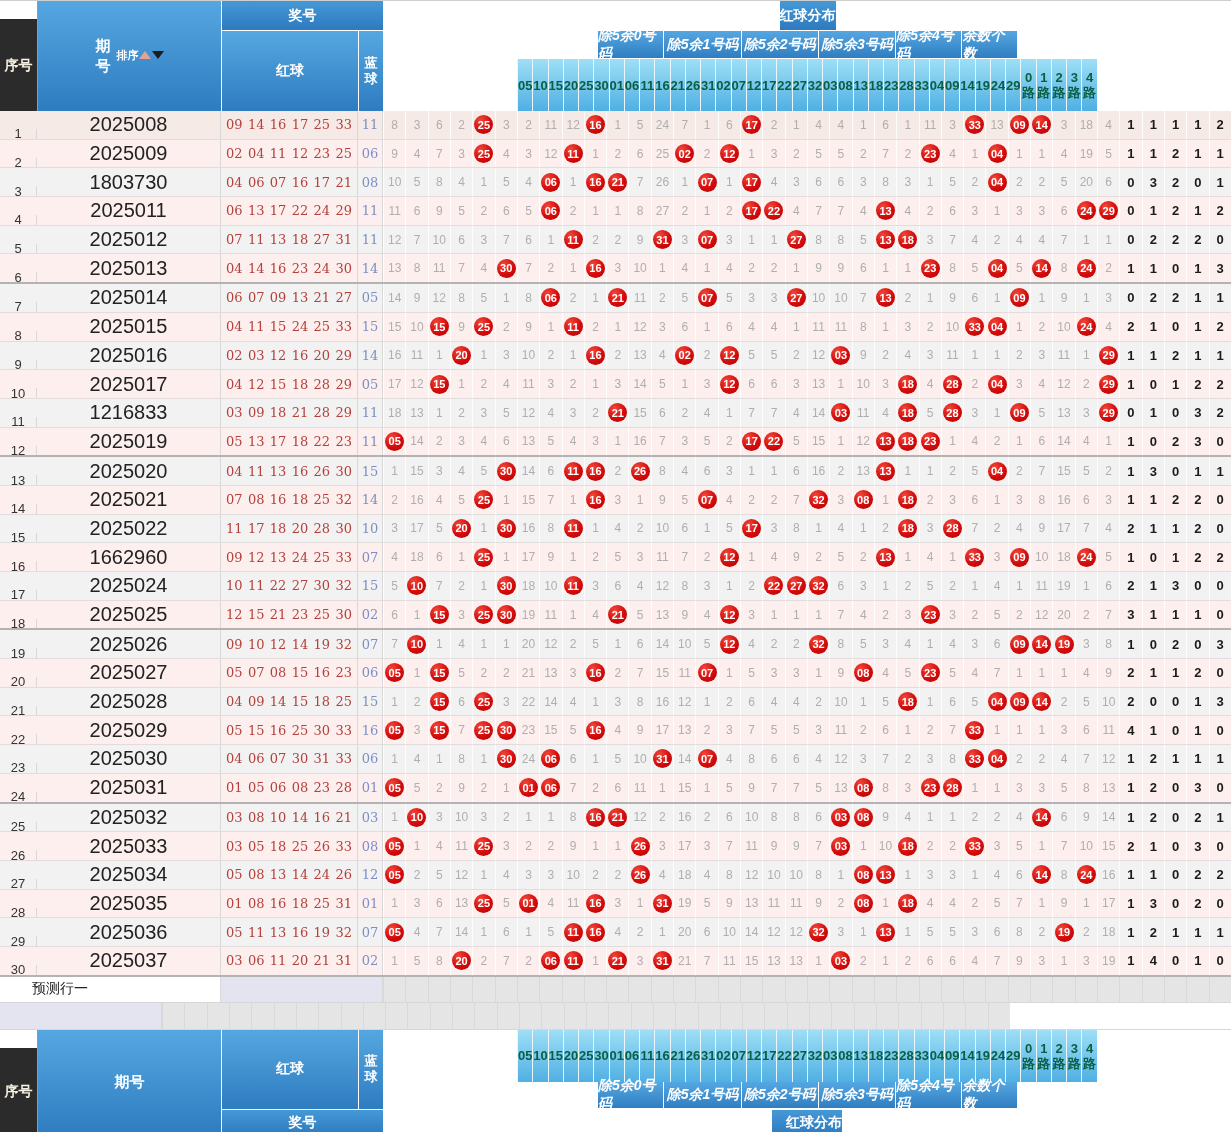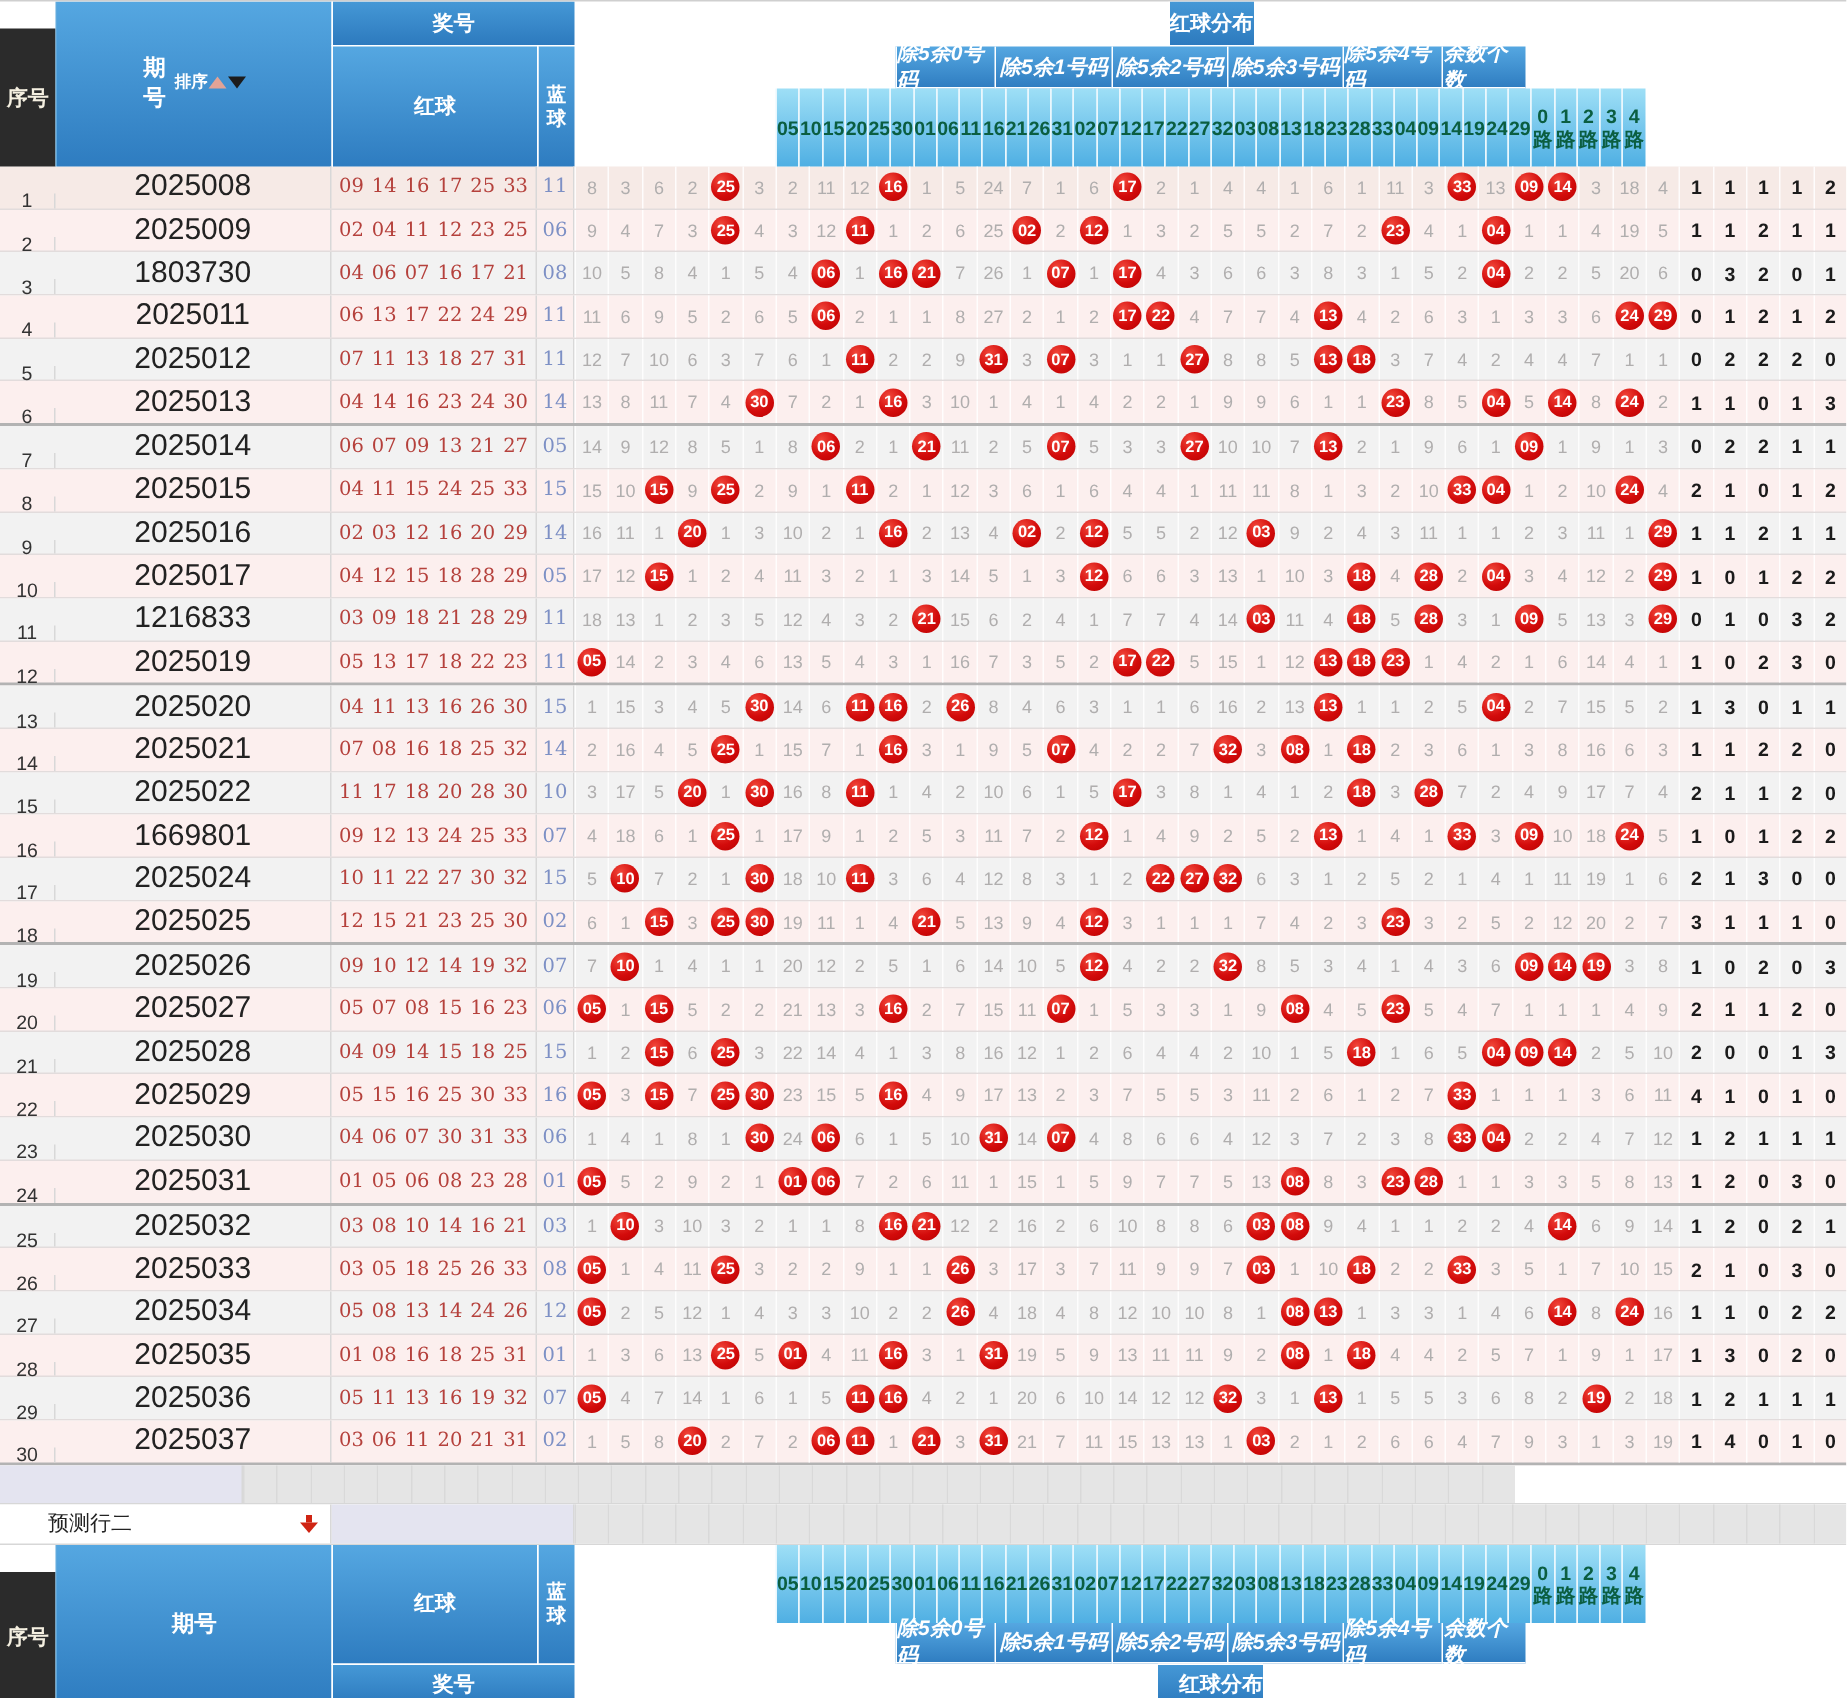--- a/index.html
+++ b/index.html
@@ -2120,21 +2120,21 @@
           <div class="dcell">
             <span class="cnt">2</span>
           </div>
           <div class="dcell">
             <span class="cnt">0</span>
           </div>
         </div>
       </div>
       <div class="brow bg-b">
         <div class="c-seq cell seq-cell">16</div>
-        <div class="c-per cell per-cell">1669801</div>
+        <div class="c-per cell per-cell">1662960</div>
         <div class="c-red red-cell">
           <span>09</span>
           <span>12</span>
           <span>13</span>
           <span>24</span>
           <span>25</span>
           <span>33</span>
         </div>
         <div class="c-blue cell blue-cell">07</div>
         <div class="dist-cells">
@@ -4057,20 +4057,21 @@
           </div>
           <div class="dcell">
             <span class="cnt">0</span>
           </div>
         </div>
       </div>
     </div>
 
   <div id="pred-rows">
       <div class="prow">
+        <div class="pleft">预测行一</div>
         <div class="pprize"></div>
         <div class="pdist">
           <div class="dcell"></div>
           <div class="dcell"></div>
           <div class="dcell"></div>
           <div class="dcell"></div>
           <div class="dcell"></div>
           <div class="dcell"></div>
           <div class="dcell"></div>
           <div class="dcell"></div>
@@ -4100,24 +4101,20 @@
           <div class="dcell"></div>
           <div class="dcell"></div>
           <div class="dcell"></div>
           <div class="dcell"></div>
           <div class="dcell"></div>
           <div class="dcell"></div>
           <div class="dcell"></div>
         </div>
       </div>
       <div class="prow">
-        <div class="pleft">预测行二<span class="parrow">
-            <span class="stem"></span>
-            <span class="head"></span>
-          </span></div>
         <div class="pprize"></div>
         <div class="pdist">
           <div class="dcell"></div>
           <div class="dcell"></div>
           <div class="dcell"></div>
           <div class="dcell"></div>
           <div class="dcell"></div>
           <div class="dcell"></div>
           <div class="dcell"></div>
           <div class="dcell"></div>

